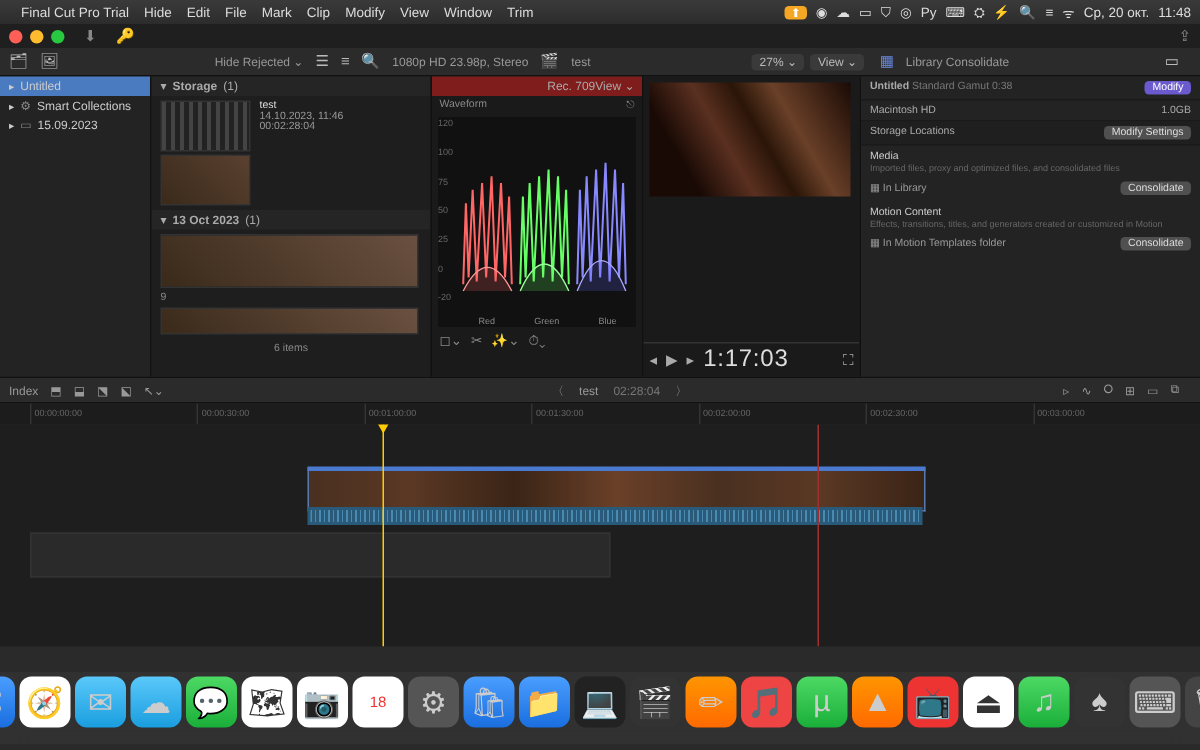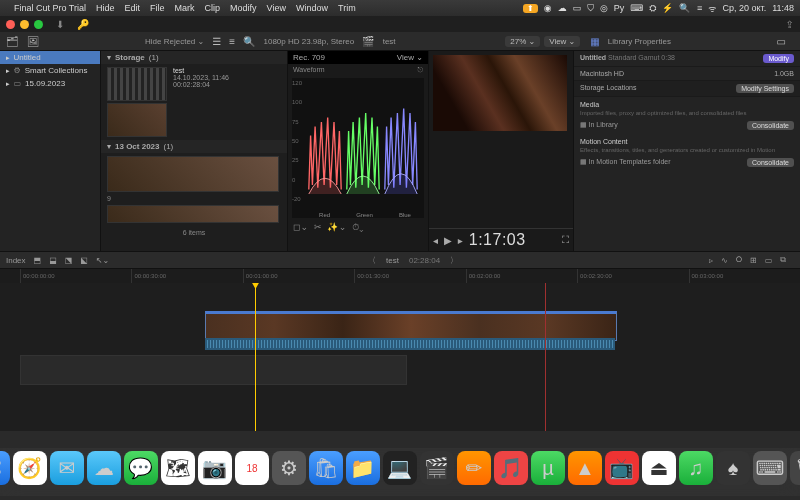--- a/index.html
+++ b/index.html
@@ -27,21 +27,21 @@
 .browser{width:186px;background:#1e1e1e;overflow:hidden}
 .b-head{padding:2px 6px;font-size:8px;color:#aaa;display:flex;align-items:center;gap:4px;background:#252525}
 .b-row{display:flex;padding:3px 6px;gap:6px;align-items:flex-start}
 .thumb{width:58px;height:32px;background:linear-gradient(45deg,#3a2a1a,#5a4030);border:1px solid #333;position:relative}
 .thumb.leader{background:repeating-linear-gradient(90deg,#444 0,#444 3px,#222 3px,#222 6px)}
 .b-meta{font-size:7px;color:#999}
 .b-meta .nm{color:#ddd}
 .b-wide{margin:3px 6px;width:170px;height:34px;background:linear-gradient(45deg,#3a2a1a,#6a5040);border:1px solid #333}
 .b-foot{text-align:center;font-size:7px;color:#888;padding-top:3px}
 .scopes{width:140px;background:#1a1a1a;border-left:1px solid #111;border-right:1px solid #111}
-.sc-head{display:flex;justify-content:space-between;padding:2px 5px;font-size:8px;color:#aaa;background:#000000}
+.sc-head{display:flex;justify-content:flex-end;padding:2px 5px;font-size:8px;color:#aaa;background:#7f1d1d}
 .sc-sub{display:flex;justify-content:space-between;padding:2px 5px;font-size:7px;color:#888}
 .sc-body{height:140px;position:relative;background:#111;margin:2px 4px}
 .sc-axis{position:absolute;left:0;top:0;bottom:14px;width:14px;color:#666;font-size:6px;display:flex;flex-direction:column;justify-content:space-between;padding:2px 0}
 .sc-wave{position:absolute;bottom:14px;width:36px;height:110px}
 .sc-wave svg{width:100%;height:100%}
 .sc-r{left:15px}.sc-g{left:53px}.sc-b{left:91px}
 .sc-labels{position:absolute;bottom:0;left:14px;right:0;display:flex;justify-content:space-around;font-size:6px;color:#888}
 .viewer{width:144px;background:#1a1a1a;display:flex;flex-direction:column}
 .v-img{margin:4px;width:134px;height:76px;background:linear-gradient(60deg,#1a0a05 20%,#5a3020 40%,#2a1508 55%,#6a4028 70%,#1a0a05)}
 .v-ctrl{display:flex;align-items:center;justify-content:center;gap:6px;font-size:10px;color:#aaa;padding:2px 4px;margin-top:auto;border-top:1px solid #333}
@@ -127,21 +127,21 @@
   <span class="tb">☰</span>
   <span class="tb">≡</span>
   <span class="tb">🔍</span>
   <span class="txt">1080p HD 23.98p, Stereo</span>
   <span class="tb">🎬</span>
   <span class="txt">test</span>
   <span class="sp"></span>
   <span class="btn"><span>27%</span> ⌄</span>
   <span class="btn"><span>View</span> ⌄</span>
   <span class="tb" style="margin-left:10px;color:#6a8adf">▦</span>
-  <span class="txt">Library Properties</span>
+  <span class="txt">Library Consolidate</span>
   <span class="sp"></span>
   <span class="tb">▭</span>
 </div>
 
 <div class="main">
 
   <div class="sidebar">
     <div class="sb-item sb-sel">
       <span class="sb-tri">▸</span>
       <span>Untitled</span>

